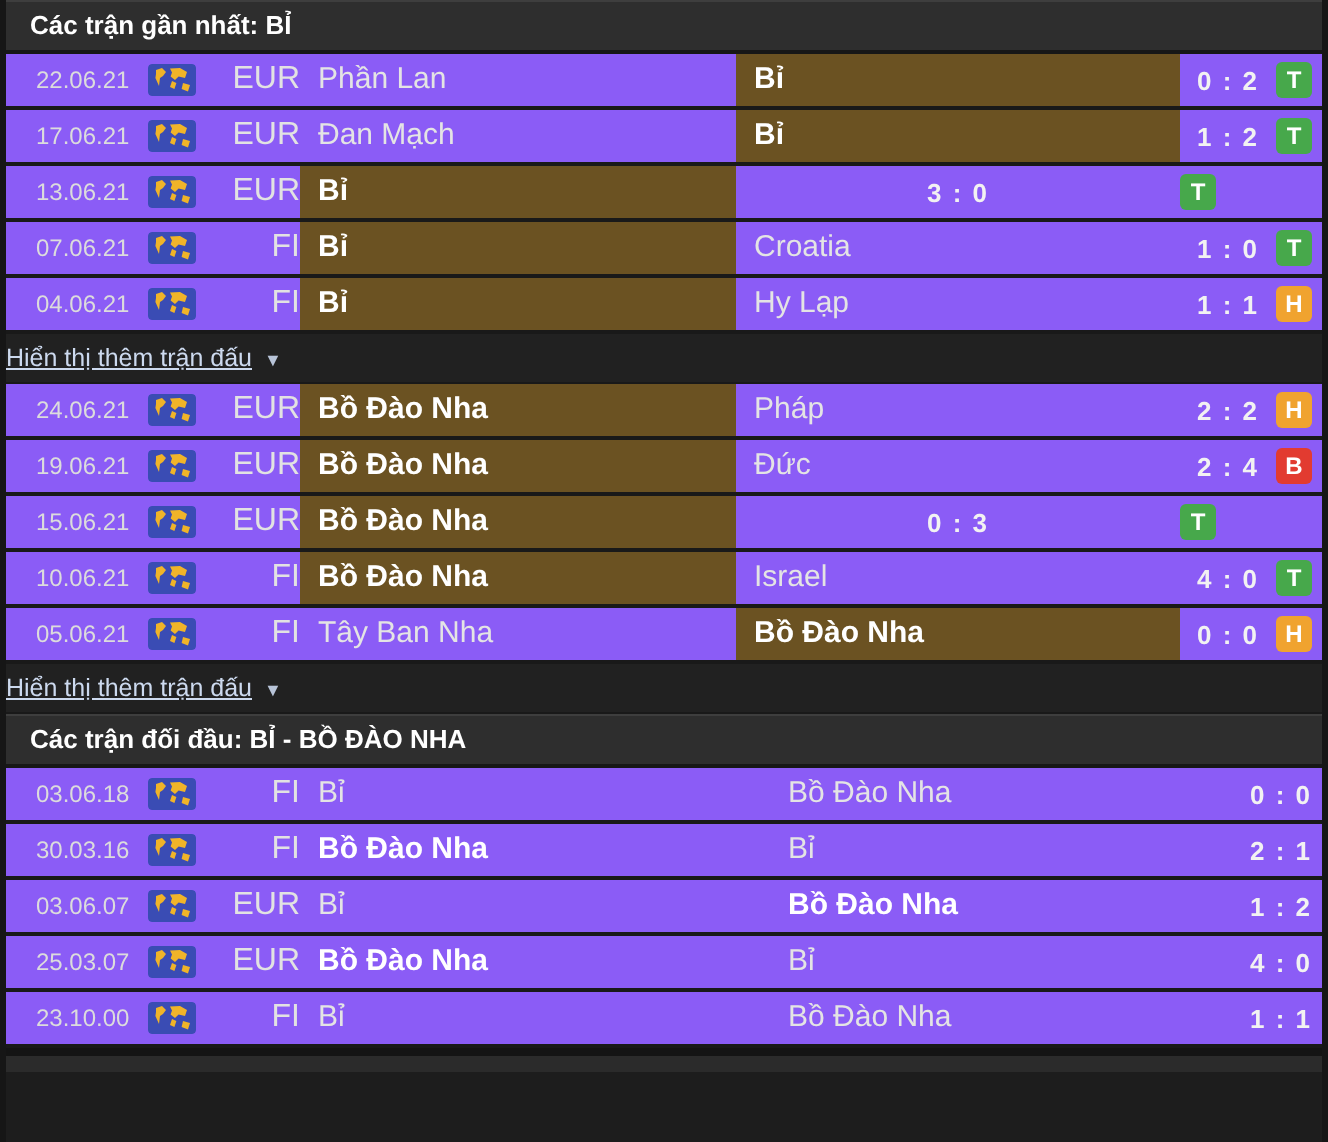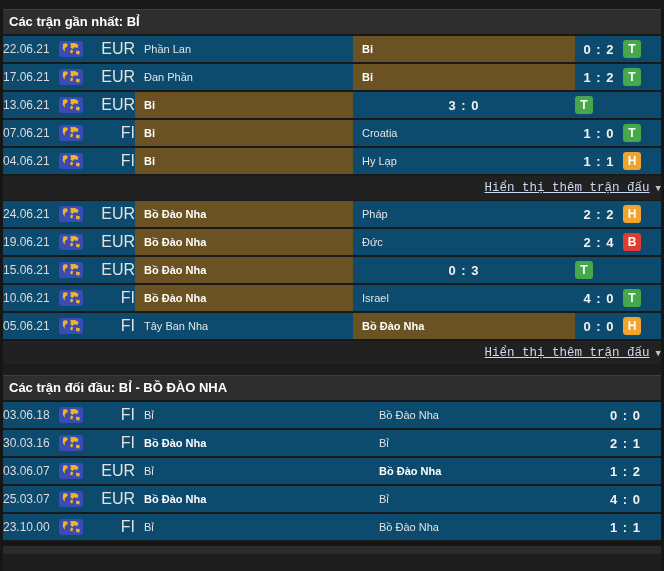--- a/index.html
+++ b/index.html
@@ -18,39 +18,38 @@
     box-sizing:content-box;
   }
   .section-header{
     height:24px;
     background:#2e2e2e;
     border-top:1px solid #3e3e3e;
     border-bottom:2px solid #171717;
     color:#ffffff;
     font-size:13px;font-weight:bold;
     line-height:24px;
-    padding-left:6px;
-    margin-top:9px;
+    padding-left:12px;
   }
   .row{
     display:grid;
     grid-template-columns:56px 32px 44px 218px 222px 48px 28px;
     align-items:center;
     height:26px;
-    background:#0c4a6e;
+    background:#8b5cf6;
     border-bottom:2px solid #191919;
-    padding-left:0;
+    padding-left:15px;
     cursor:pointer;
   }
   .date{font-size:12px;color:#dcdcdc;}
   .flag{display:flex;align-items:center;}
   .flag svg{display:block;border-radius:2px;}
   .comp{font-size:16px;color:#e2e2e2;text-align:right;}
   .team{
-    font-size:11px;color:#e4e4e4;
+    font-size:15px;color:#e4e4e4;
     height:26px;line-height:26px;
     padding-left:9px;
     white-space:nowrap;overflow:hidden;
   }
   .team.hl{background:#6b5222;color:#ffffff;}
   .team.bold{font-weight:bold;color:#ffffff;}
   .score{
     font-size:13px;font-weight:bold;color:#f2f2f2;
     text-align:center;
     letter-spacing:1px;
@@ -65,24 +64,23 @@
     border-radius:3px;
     color:#ffffff;font-size:12px;font-weight:bold;
     display:flex;align-items:center;justify-content:center;
   }
   .badge.win{background:#47a84b;}
   .badge.draw{background:#f0a32f;}
   .badge.loss{background:#e23b30;}
   .show-more-row{
     height:22px;
     background:#212121;
-    display:flex;align-items:center;justify-content:flex-end;
+    display:flex;align-items:center;justify-content:flex-start;
     border-bottom:1px solid #191919;
     padding:1px 0;
-    font-family:Liberation Mono, monospace;
   }
   .show-more-link{
     color:#ccd9ee;
     font-size:12.5px;
     text-decoration:underline;
     cursor:pointer;
   }
   .caret{
     color:#b8c4d8;font-size:9px;margin-left:6px;
     text-decoration:none;display:inline-block;
@@ -124,21 +122,21 @@
     <span class="flag">
       <svg width="24" height="16" viewBox="0 0 24 16" xmlns="http://www.w3.org/2000/svg">
         <rect width="24" height="16" rx="2" fill="#3a4cb4"></rect>
         <path fill="#f0b429" d="M4 3l3-1 2 2-1.5 2-1.5 1-0.5 4-1.8-4 0.3-2z"></path>
         <path fill="#f0b429" d="M11 2.2l5-0.2 3.5 2-1 3-3.2-0.8-1.8 1.8-2.2-1.8 0.7-2z"></path>
         <path fill="#f0b429" d="M17.5 9.5l3.5 1-1 3.2-3.2-1.2z"></path>
         <path fill="#f0b429" d="M12 8.5l2.2 1-1 3-2.2-1z"></path>
       </svg>
     </span>
     <span class="comp">EUR</span>
-    <span class="team home-cell"><span>Đan Phần</span></span>
+    <span class="team home-cell"><span>Đan Mạch</span></span>
     <span class="team away-cell hl bold"><span>Bỉ</span></span>
     <span class="score">1 : 2</span>
     <span class="badge win">T</span>
   </div>
 
   <div class="row">
     <span class="date">13.06.21</span>
     <span class="flag">
       <svg width="24" height="16" viewBox="0 0 24 16" xmlns="http://www.w3.org/2000/svg">
         <rect width="24" height="16" rx="2" fill="#3a4cb4"></rect>

